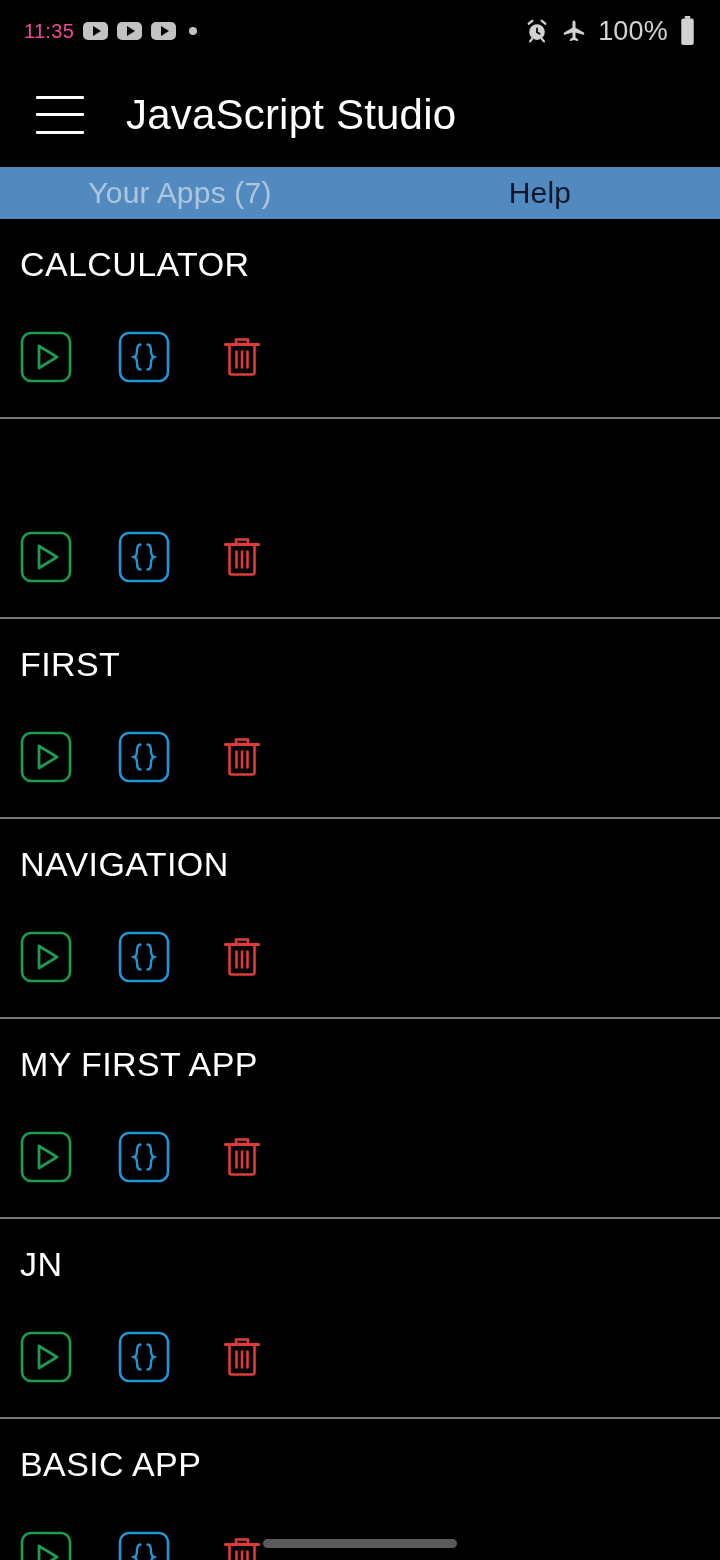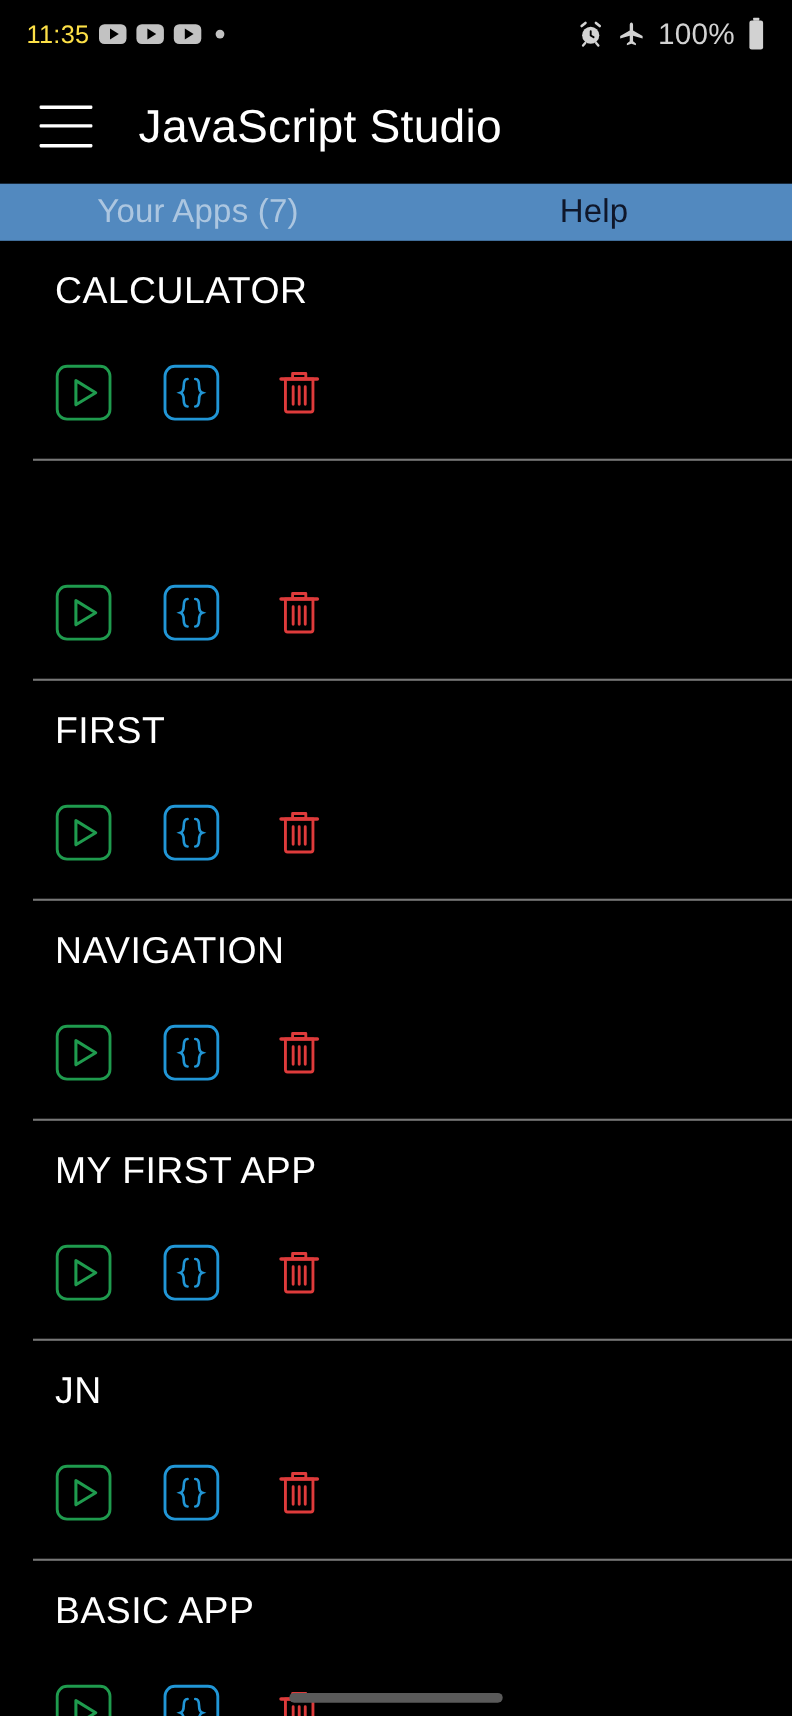--- a/index.html
+++ b/index.html
@@ -19,21 +19,21 @@
   
   .statusbar {
     position:absolute; top:0; left:0;
     width:720px; height:62px;
     display:flex; align-items:center;
     padding:0 24px;
     color:#c9c9c9;
   }
   .sb-left { display:flex; align-items:center; gap:9px; }
   .sb-right { display:flex; align-items:center; gap:11px; margin-left:auto; }
-  .sb-time { font-size:23px; letter-spacing:0.3px; color:#fde047; }
+  .sb-time { font-size:20px; letter-spacing:0.3px; color:#ec4899; }
   .sb-pct  { font-size:27px; color:#d2d2d2; letter-spacing:0.2px; }
   .yt-icon {
     width:25px; height:18px; border-radius:5px;
     background:#c2c2c2;
     display:inline-flex; align-items:center; justify-content:center;
   }
   .yt-icon .tri {
     width:0; height:0;
     border-left:8px solid #000;
     border-top:5px solid transparent;
@@ -83,21 +83,20 @@
   }
   .tab.inactive { color:rgba(255,255,255,0.52);text-align:center; }
   .tab.active   { color:#0f172a; }
 
   
   .applist {
     position:absolute; top:219px; left:0;
     width:720px; height:1341px;
     background:#000;
     overflow:hidden;
-    padding-left:30px;
   }
   .app-row {
     position:relative;
     width:720px; height:200px;
     border-bottom:2px solid #777777;
     background:#000;
   }
   .app-title {
     position:absolute;
     left:20px; top:26px;

